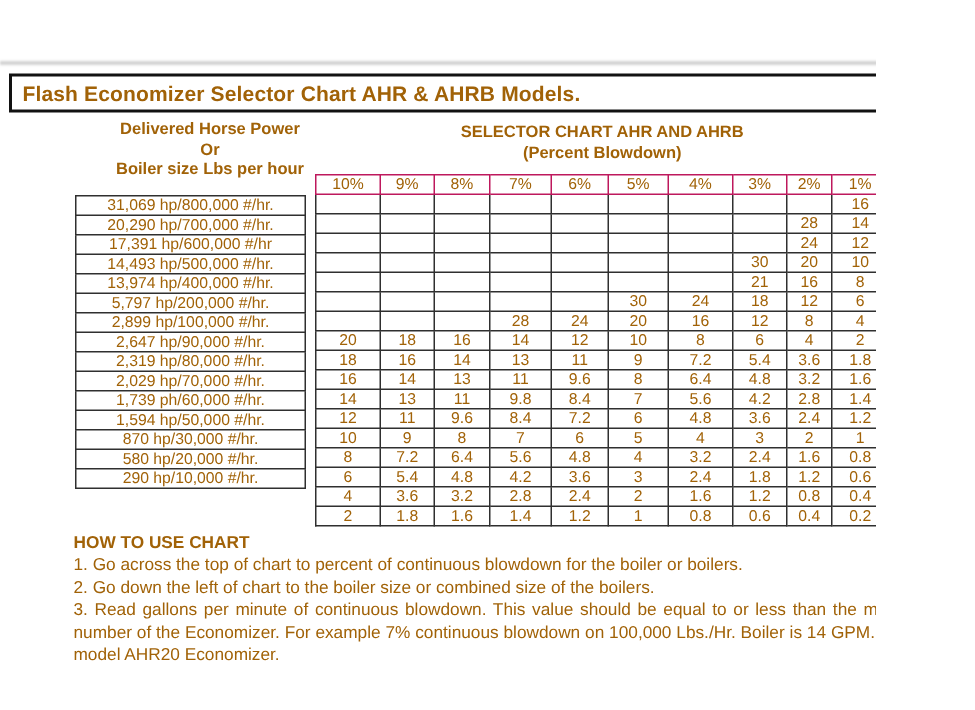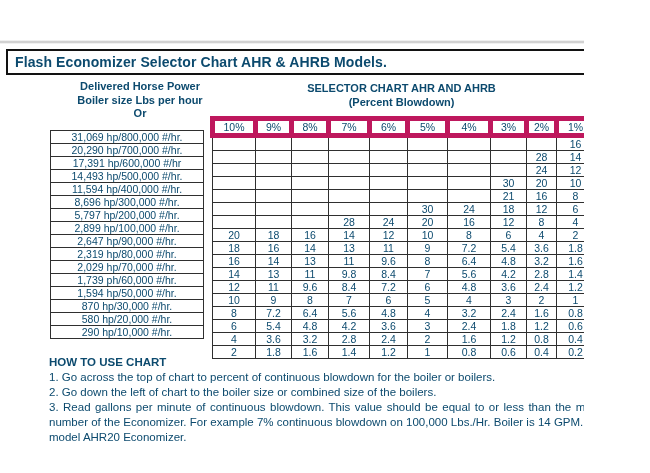--- a/index.html
+++ b/index.html
@@ -2,21 +2,21 @@
 <html><head>
 <meta charset="utf-8">
 <style>
   html, body { margin: 0; padding: 0; background: #ffffff; }
   .page {
     position: relative;
     width: 584px;
     height: 473px;
     background: #ffffff;
     font-family: "Liberation Sans", sans-serif;
-    color: #0c4a6e;
+    color: #a16207;
     overflow: hidden;
   }
   .scan-artifact {
     position: absolute;
     top: 40px; left: 0;
     width: 650px; height: 4px;
     background: linear-gradient(to bottom, rgba(200,200,200,0), rgba(185,185,185,0.85), rgba(200,200,200,0));
     filter: blur(0.7px);
   }
   .title-box {
@@ -68,21 +68,21 @@
     padding: 0;
     white-space: nowrap;
     overflow: hidden;
   }
   .grid-table {
     position: absolute;
     left: 210px; top: 116px;
     width: 383px;
   }
   .grid-table th {
-    border: 5px solid #be185d;
+    border: 1px solid #be185d;
     height: 12px;
     font-size: 10.5px;
     line-height: 12px;
     font-weight: 400;
     text-align: center;
     padding: 0;
   }
   .grid-table td {
     border: 1px solid #2f2f2f;
     height: 12px;
@@ -107,22 +107,22 @@
 <div class="page">
 
   <div class="scan-artifact"></div>
 
   <div class="title-box">
     <span class="title-text">Flash Economizer Selector Chart AHR &amp; AHRB Models.</span>
   </div>
 
   <div class="left-header">
     <div>Delivered Horse Power</div>
+    <div>Or</div>
     <div>Boiler size Lbs per hour</div>
-    <div>Or</div>
   </div>
 
   <div class="selector-header">
     <div>SELECTOR CHART AHR AND AHRB</div>
     <div>(Percent Blowdown)</div>
   </div>
 
   <table class="label-table">
     <tbody>
         <tr>
@@ -131,24 +131,21 @@
         <tr>
           <td>20,290 hp/700,000 #/hr.</td>
         </tr>
         <tr>
           <td>17,391 hp/600,000 #/hr</td>
         </tr>
         <tr>
           <td>14,493 hp/500,000 #/hr.</td>
         </tr>
         <tr>
-          <td>11,594 hp/400,000 #/hr.</td>
-        </tr>
-        <tr>
-          <td>8,696 hp/300,000 #/hr.</td>
+          <td>13,974 hp/400,000 #/hr.</td>
         </tr>
         <tr>
           <td>5,797 hp/200,000 #/hr.</td>
         </tr>
         <tr>
           <td>2,899 hp/100,000 #/hr.</td>
         </tr>
         <tr>
           <td>2,647 hp/90,000 #/hr.</td>
         </tr>

